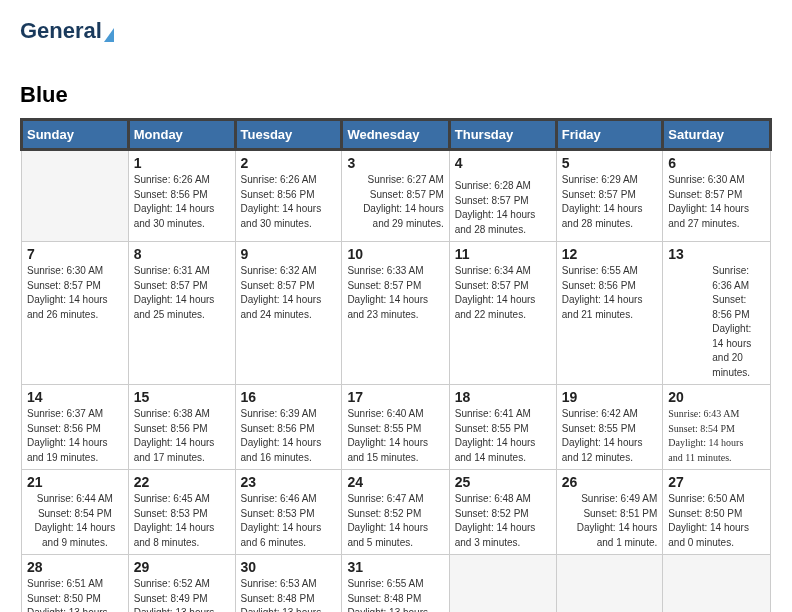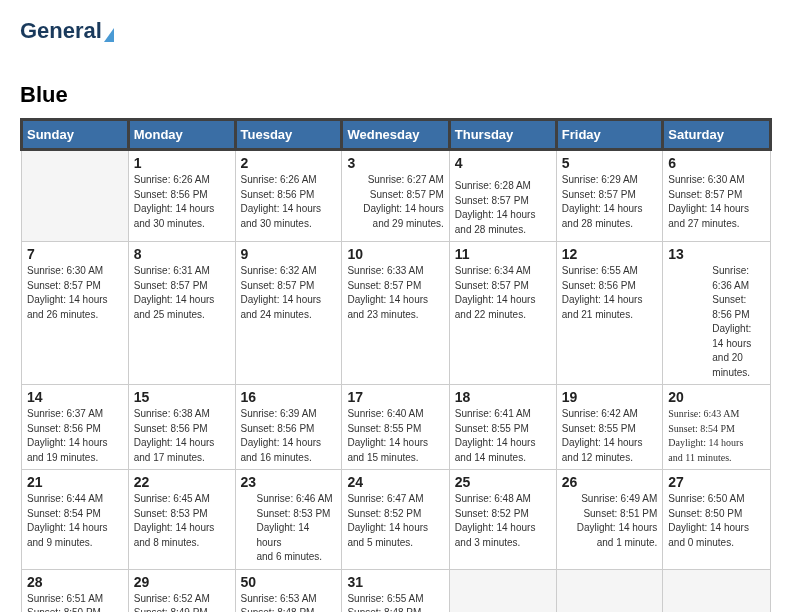--- a/index.html
+++ b/index.html
@@ -271,35 +271,35 @@
           <span class="day-num">20</span>
           <div class="day-info" style="white-space: pre-line; font-family: Liberation Serif, serif;">Sunrise: 6:43 AM
 Sunset: 8:54 PM
 Daylight: 14 hours
 and 11 minutes.</div>
         </td>
       </tr>
       <tr class="week-row">
         <td>
           <span class="day-num">21</span>
-          <div class="day-info" style="white-space: pre-line;">Sunrise: 6:44 AM
+          <div class="day-info" style="white-space: pre-line; text-align: center;">Sunrise: 6:44 AM
 Sunset: 8:54 PM
 Daylight: 14 hours
 and 9 minutes.</div>
         </td>
         <td>
           <span class="day-num">22</span>
           <div class="day-info" style="white-space: pre-line;">Sunrise: 6:45 AM
 Sunset: 8:53 PM
 Daylight: 14 hours
 and 8 minutes.</div>
         </td>
         <td>
           <span class="day-num">23</span>
-          <div class="day-info" style="white-space: pre-line; margin-left: 16px;">Sunrise: 6:46 AM
+          <div class="day-info" style="white-space: pre-line;">Sunrise: 6:46 AM
 Sunset: 8:53 PM
 Daylight: 14 hours
 and 6 minutes.</div>
         </td>
         <td>
           <span class="day-num">24</span>
           <div class="day-info" style="white-space: pre-line;">Sunrise: 6:47 AM
 Sunset: 8:52 PM
 Daylight: 14 hours
 and 5 minutes.</div>
@@ -335,21 +335,21 @@
 and 58 minutes.</div>
         </td>
         <td>
           <span class="day-num">29</span>
           <div class="day-info" style="white-space: pre-line;">Sunrise: 6:52 AM
 Sunset: 8:49 PM
 Daylight: 13 hours
 and 56 minutes.</div>
         </td>
         <td>
-          <span class="day-num">50</span>
+          <span class="day-num">30</span>
           <div class="day-info" style="white-space: pre-line;">Sunrise: 6:53 AM
 Sunset: 8:48 PM
 Daylight: 13 hours
 and 55 minutes.</div>
         </td>
         <td>
           <span class="day-num">31</span>
           <div class="day-info" style="white-space: pre-line;">Sunrise: 6:55 AM
 Sunset: 8:48 PM
 Daylight: 13 hours

